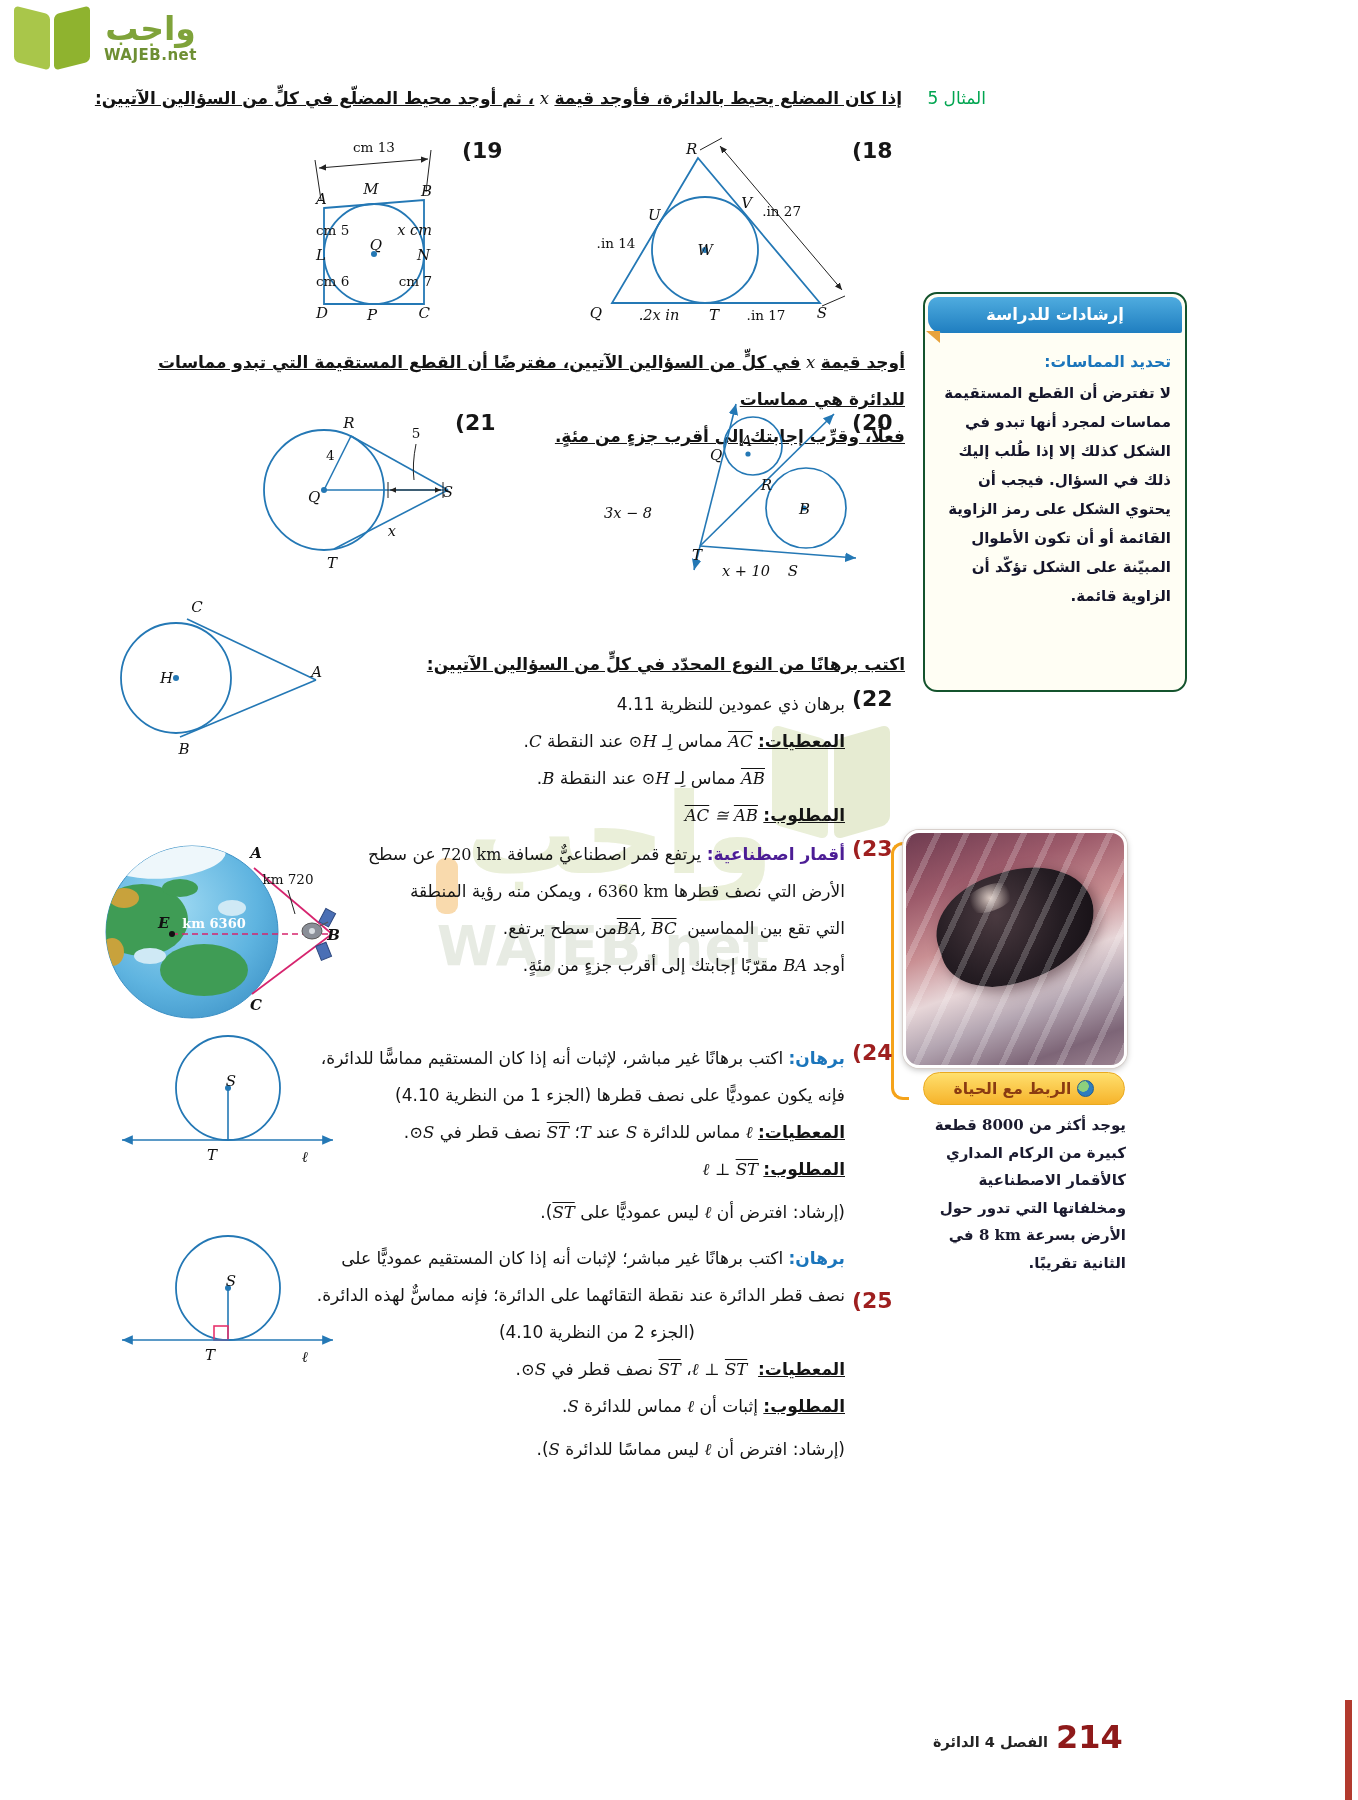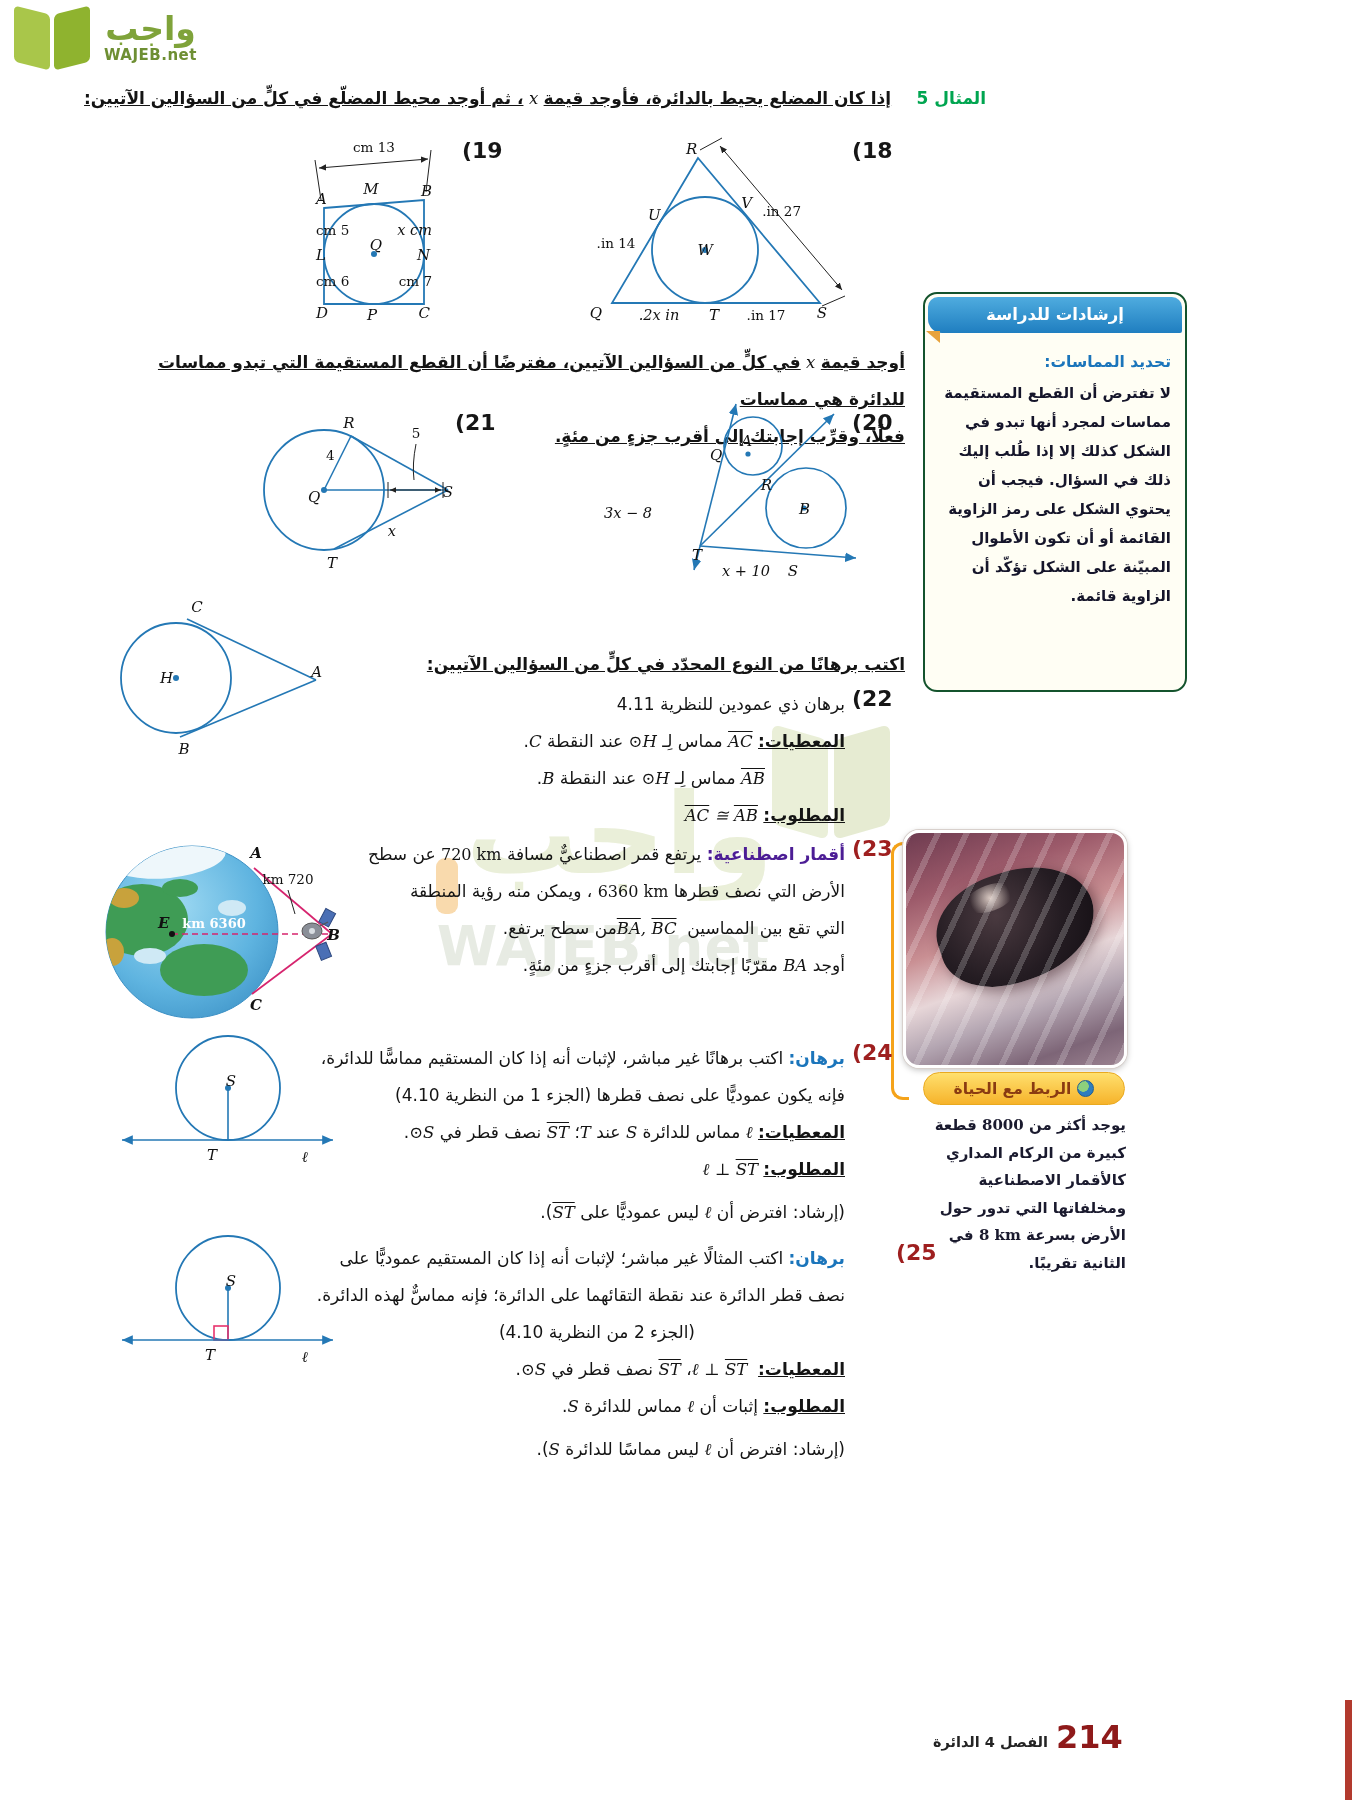--- a/index.html
+++ b/index.html
@@ -15,21 +15,21 @@
   .m{font-family:"DejaVu Serif",serif;font-style:italic;direction:ltr;unicode-bidi:isolate;font-size:16.5px;}
   .mu{font-family:"DejaVu Serif",serif;font-style:normal;direction:ltr;unicode-bidi:isolate;font-size:16px;}
   .ovl{text-decoration:overline;}
   .isol{direction:ltr;unicode-bidi:isolate;}
   .lbl{font-weight:bold;text-decoration:underline;}
   .num{font-family:"DejaVu Sans",sans-serif;font-weight:bold;font-size:22px;direction:ltr;unicode-bidi:isolate;}
   .num.dark{color:#161616;}
   .num.red{color:#9E1F1F;}
   .cat-proof{color:#1B75BB;font-weight:bold;}
   .cat-sat{color:#4c1d95;font-weight:bold;}
-  .badge-green{color:#00A550;font-weight:bold;margin-left:20px;}
+  .badge-green{color:#00A550;font-weight:normal;margin-left:20px;}
   .tblock{line-height:37px;font-size:17px;}
   
   .logo{left:8px;top:6px;display:flex;align-items:center;gap:10px;}
   .logo-text{text-align:center;}
   .logo-ar{font-size:33px;font-weight:bold;color:#7FA33A;line-height:34px;}
   .logo-en{font-size:15px;font-weight:bold;color:#6E8F33;letter-spacing:.5px;}
   .logo-book{position:relative;width:86px;height:64px;}
   .logo-book .pg{position:absolute;top:4px;width:36px;height:56px;border-radius:5px;}
   .logo-book .pg.l{left:6px;background:#A9C64A;transform:skewY(14deg);}
   .logo-book .pg.r{left:46px;background:#8FB32F;transform:skewY(-14deg);}
@@ -409,25 +409,25 @@
   </defs>
   <circle cx="118" cy="62" r="52" fill="none" stroke="#2478B5" stroke-width="1.8"></circle>
   <circle cx="118" cy="62" r="3" fill="#2478B5"></circle>
   <line x1="118" y1="62" x2="118" y2="114" stroke="#2478B5" stroke-width="1.6"></line>
   <line x1="12" y1="114" x2="223" y2="114" stroke="#2478B5" stroke-width="1.6" marker-start="url(#m24b)" marker-end="url(#m24b)"></line>
   <text x="126" y="60" class="pt">S</text>
   <text x="102" y="134" class="pt" text-anchor="middle">T</text>
   <text x="198" y="136" class="pt">ℓ</text>
 </svg>
 
-<div class="abs num red" style="left:852px;top:1240px;margin-left:44px;">(25</div>
+<div class="abs num red" style="left:852px;top:1288px;">(25</div>
 <div class="abs rtl tblock" style="right:513px;top:1240px;width:530px;">
   <div>
     <span class="cat-proof">برهان:</span>
-    <span class="ar">اكتب المثالًا غير مباشر؛ لإثبات أنه إذا كان المستقيم عموديًّا على</span>
+    <span class="ar">اكتب برهانًا غير مباشر؛ لإثبات أنه إذا كان المستقيم عموديًّا على</span>
   </div>
   <div><span class="ar">نصف قطر الدائرة عند نقطة التقائهما على الدائرة؛ فإنه مماسٌّ لهذه الدائرة.</span></div>
   <div class="indent150"><span class="ar">(الجزء 2 من النظرية 4.10)</span></div>
   <div>
     <span class="ar lbl">المعطيات:</span>
     <span class="isol">
       <span class="m">ℓ</span>
       <span class="m">⊥</span>
       <span class="m ovl">ST</span>
     </span>

